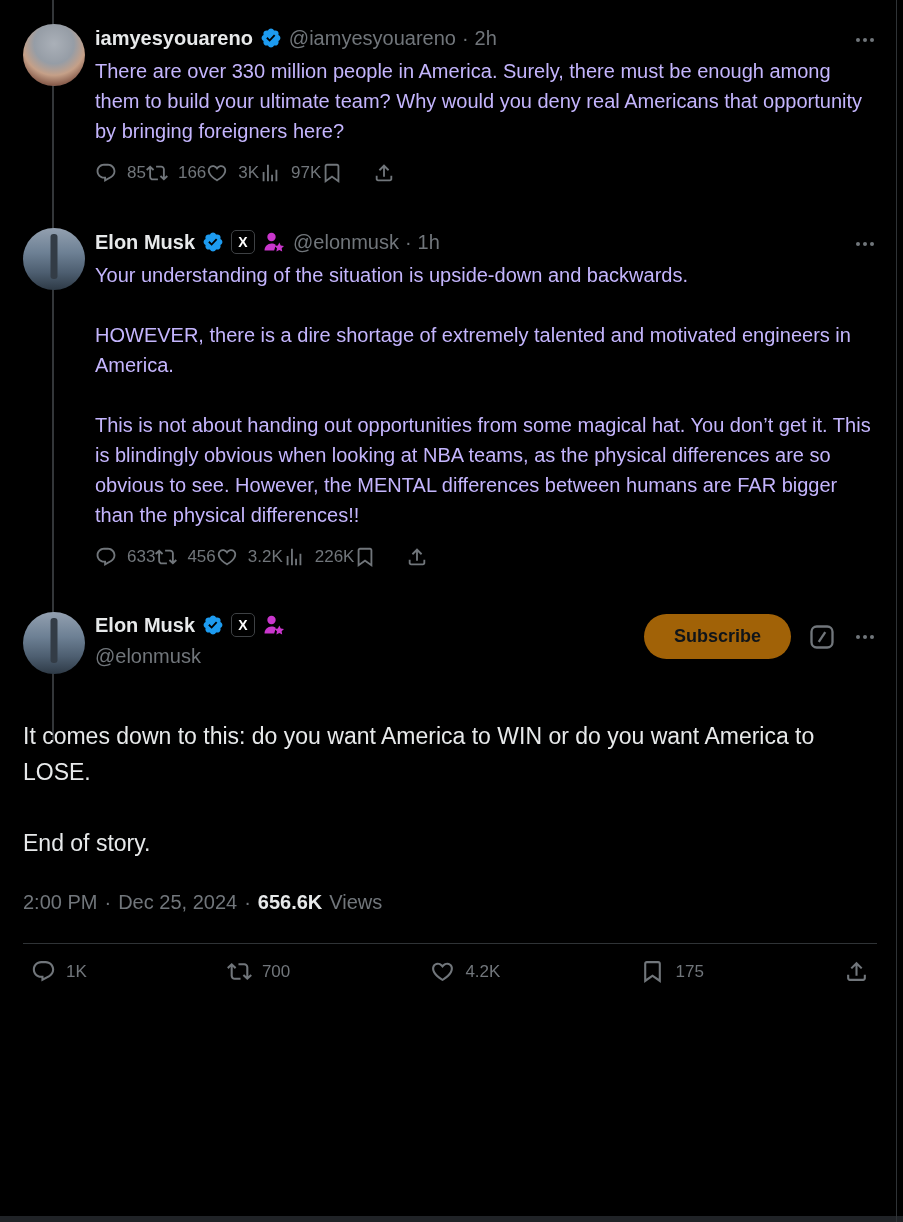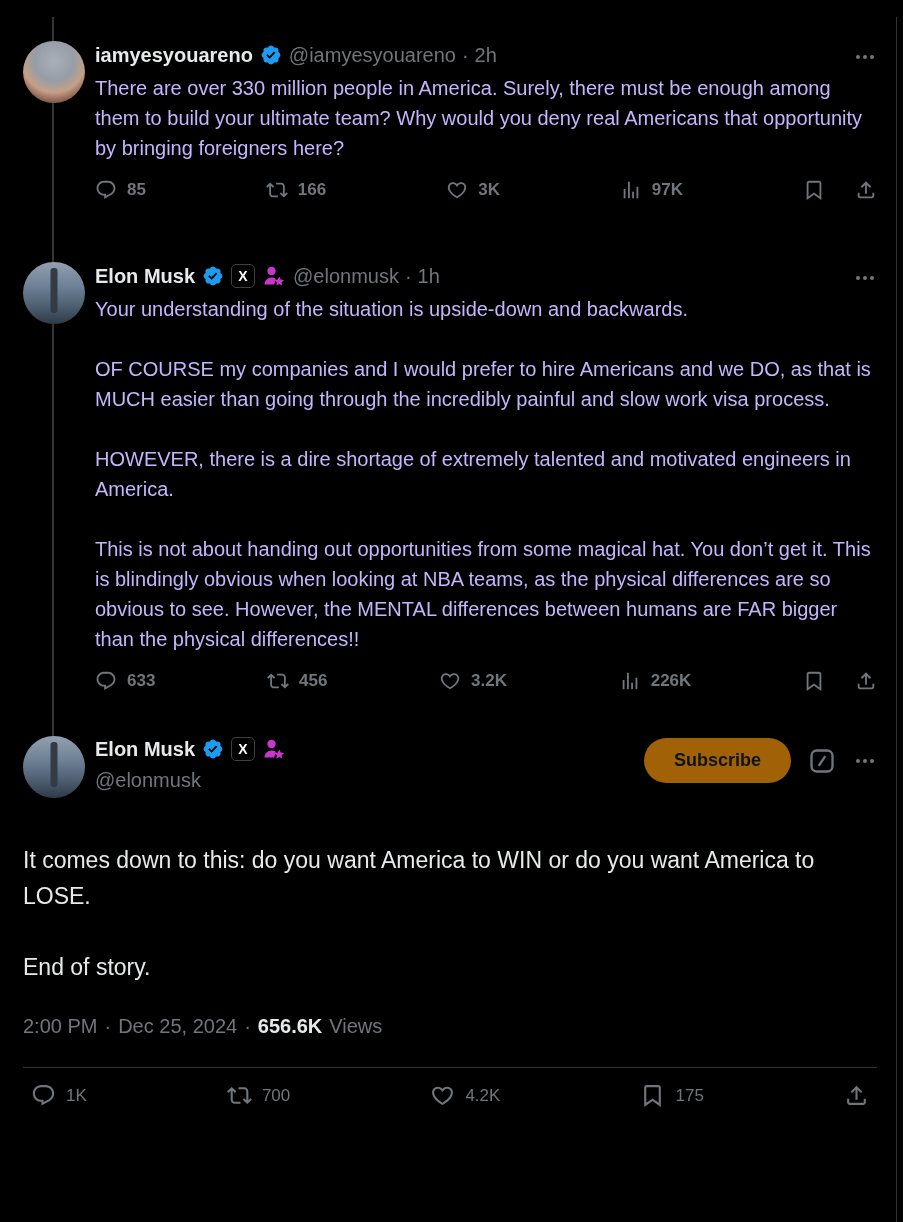--- a/index.html
+++ b/index.html
@@ -7,21 +7,21 @@
   body {
     width:903px; height:1222px; background:#000000;
     font-family:"Liberation Sans","DejaVu Sans",sans-serif;
     color:#e7e9ea; overflow:hidden;
   }
   .page { position:relative; width:903px; height:1222px; background:#000; }
   .thread-line { position:absolute; left:52px; top:0; width:2px; height:742px; background:#333639; z-index:0; }
   .right-border { position:absolute; left:896px; top:0; width:1px; height:1222px; background:#2f3336; z-index:5; }
 
   .tweet { position:relative; z-index:1; }
-  .reply-tweet { padding:24px 26px 20px 95px;margin-top:17px; }
+  .reply-tweet { padding:24px 26px 20px 95px; }
 
   .avatar { position:absolute; left:23px; top:24px; width:62px; height:62px; border-radius:50%; z-index:2; overflow:hidden; }
   .avatar-cartoon { background: radial-gradient(circle at 50% 32%, #aab0b8 0%, #969da6 38%, #c5a088 60%, #8a5f4e 78%, #5f666e 100%); }
   .avatar-rocket { background: linear-gradient(180deg,#93a0b0 0%,#6d8094 40%,#4d5e70 72%,#2e3a46 100%); }
   .avatar-rocket::after { content:""; position:absolute; left:50%; top:10%; width:7px; height:72%; background:#333c46; border-radius:3px; transform:translateX(-50%); }
 
   .name-row { display:flex; align-items:center; gap:7px; font-size:20px; line-height:28px; white-space:nowrap; }
   .name { font-weight:700; color:#e7e9ea; }
   .handle-group { display:flex; gap:6px; color:#71767b; }
   .badge-verified svg { width:22px; height:22px; fill:#1d9bf0; display:block; }
@@ -29,22 +29,22 @@
              display:flex; align-items:center; justify-content:center; color:#ffffff; font-weight:700; font-size:14px; line-height:1; }
   .badge-sub svg { width:24px; height:24px; fill:#c936cc; display:block; }
 
   .more-dots { position:absolute; top:28px; right:26px; cursor:pointer; }
   .more-dots svg { width:24px; height:24px; fill:#71767b; display:block; }
 
   .text { font-size:20px; line-height:30px; color:#c4b5fd; margin-top:4px; max-width:782px; }
   .text p { margin:0 0 30px 0; }
   .text p:last-child { margin-bottom:0; }
 
-  .stats { display:flex; justify-content:space-between; align-items:center; margin-top:16px; max-width:782px;
-           color:#71767b; font-size:17px;font-weight:bold; }
+  .stats { display:flex; align-items:center; margin-top:16px; max-width:782px;
+           color:#71767b; font-size:17px; }
   .stat { display:flex; align-items:center; gap:10px; cursor:pointer; }
   .stat svg { width:22px; height:22px; fill:#71767b; display:block; }
   .stat-end { display:flex; align-items:center; gap:30px; }
 
   
   .main-tweet { padding:24px 26px 0 23px; }
   .t3-header { display:flex; align-items:flex-start; padding-left:72px; min-height:62px; }
   .t3-names { flex:1; min-width:0; }
   .t3-names .name-row { line-height:26px; }
   .t3-handle { color:#71767b; font-size:20px; line-height:26px; margin-top:5px; }
@@ -181,21 +181,20 @@
           </svg>
       </span>
       <span class="handle-group">
         <span>@elonmusk</span>
         <span>·</span>
         <span>1h</span>
       </span>
     </div>
     <div class="text">
       <p>Your understanding of the situation is upside-down and backwards.</p>
-      <p>OF COURSE my companies and I would prefer to hire Americans and we DO, as that is MUCH easier than going through the incredibly painful and slow work visa process.</p>
       <p>HOWEVER, there is a dire shortage of extremely talented and motivated engineers in America.</p>
       <p>This is not about handing out opportunities from some magical hat. You don’t get it. This is blindingly obvious when looking at NBA teams, as the physical differences are so obvious to see. However, the MENTAL differences between humans are FAR bigger than the physical differences!!</p>
     </div>
     <div class="stats">
       <div class="stat">
         <span>
             <svg viewBox="0 0 24 24">
               <path d="M1.751 10c0-4.42 3.584-8 8.005-8h4.366c4.49 0 8.129 3.64 8.129 8.13 0 2.96-1.607 5.68-4.196 7.11l-8.054 4.46v-3.69h-.067c-4.49.1-8.183-3.51-8.183-8.01zm8.005-6c-3.317 0-6.005 2.69-6.005 6 0 3.37 2.77 6.08 6.138 6.01l.351-.01h1.761v2.3l5.087-2.81c1.951-1.08 3.163-3.13 3.163-5.36 0-3.39-2.744-6.13-6.129-6.13H9.756z"></path>
             </svg>
           </span>

